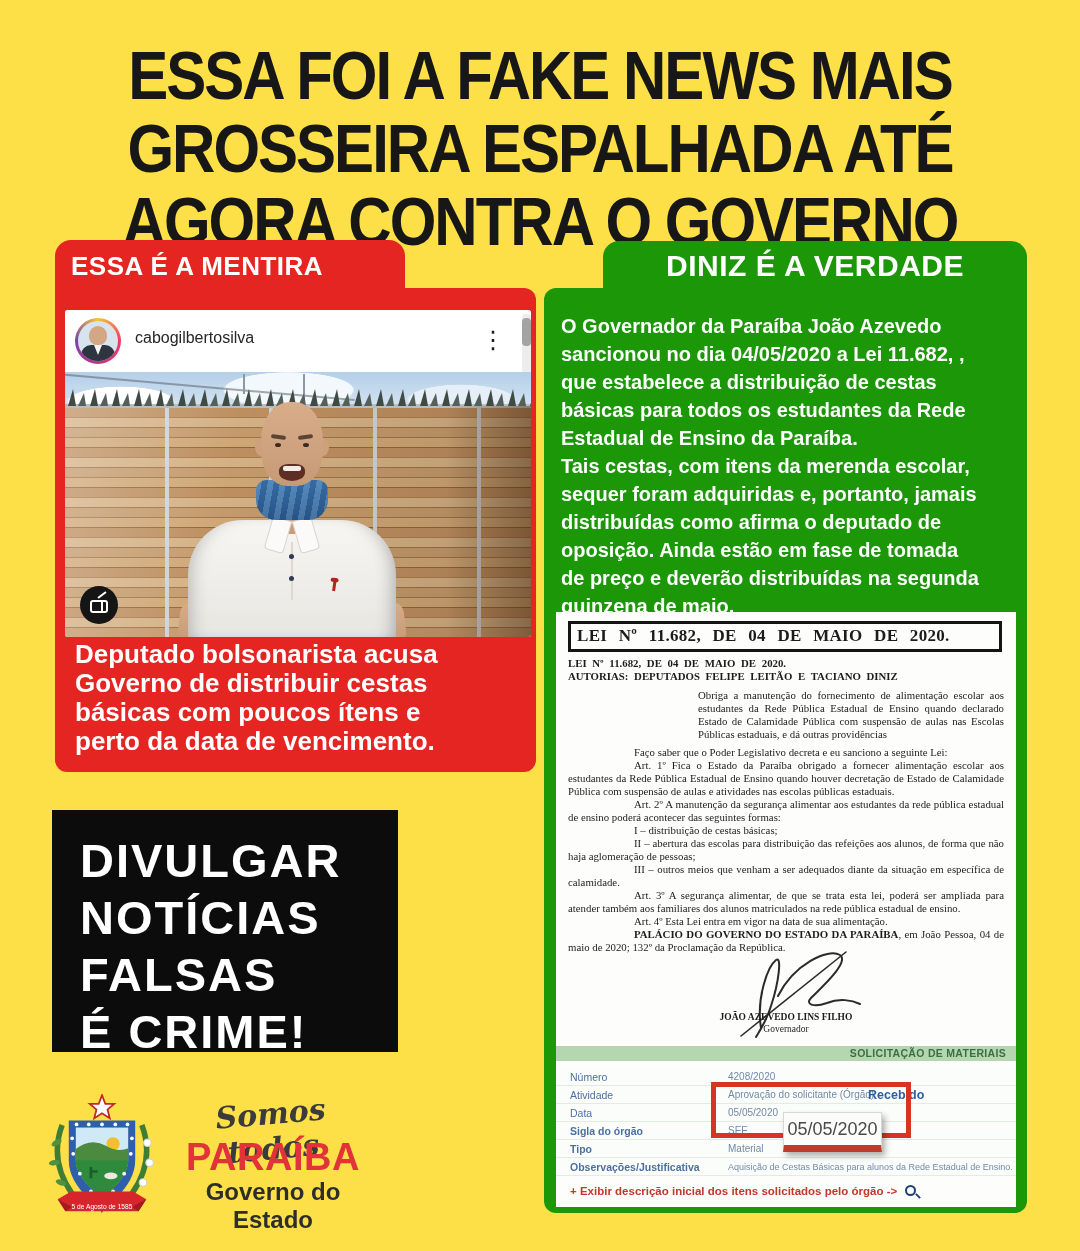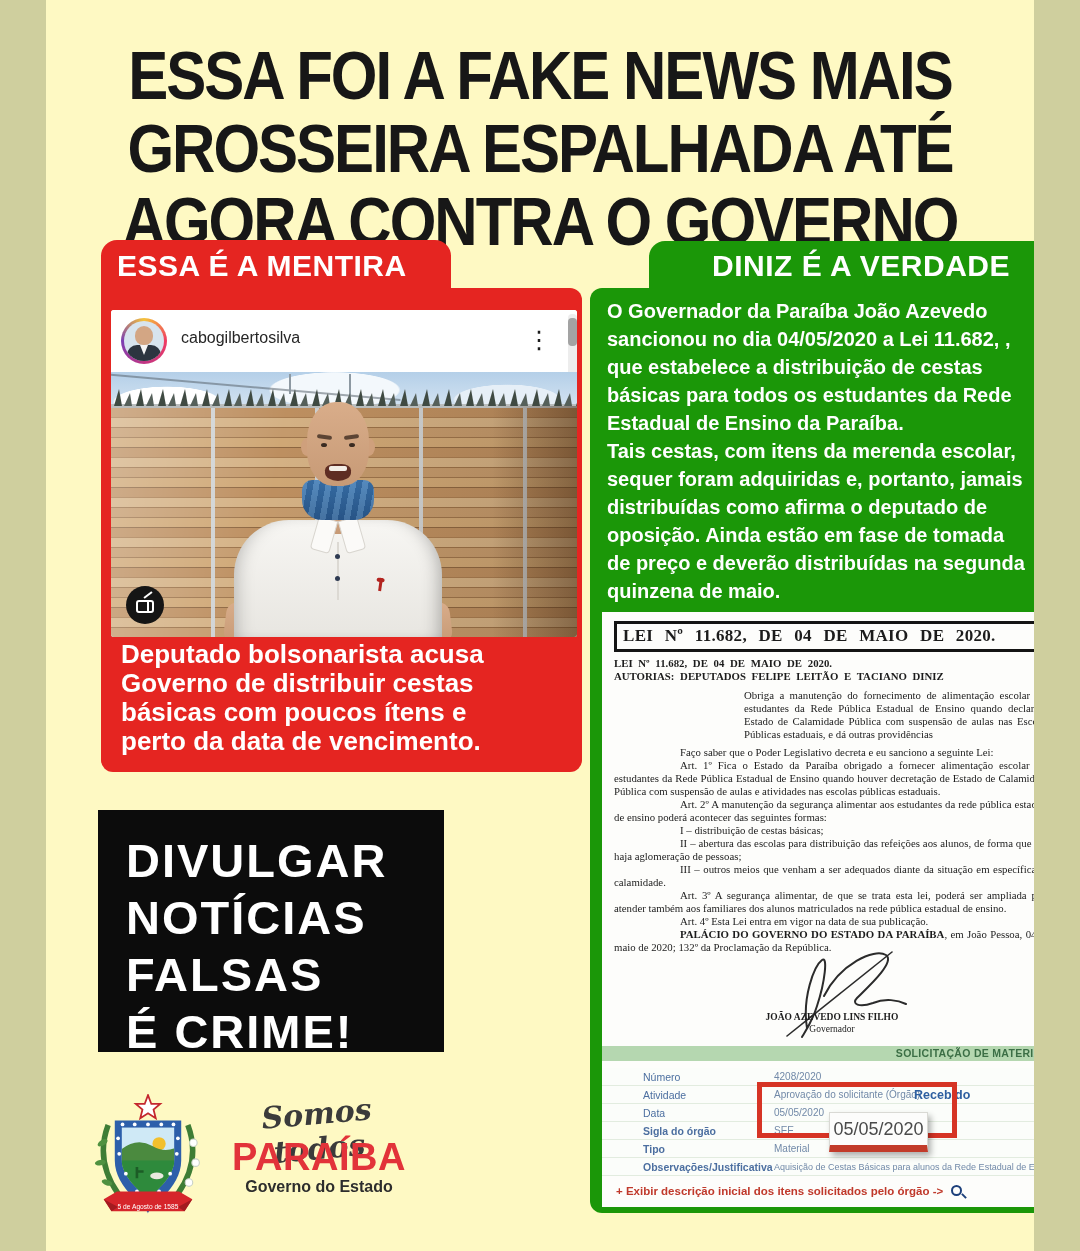--- a/index.html
+++ b/index.html
@@ -1,33 +1,33 @@
 <!DOCTYPE html>
 <html><head>
 <meta charset="utf-8">
 <style>
   * { margin:0; padding:0; box-sizing:border-box; }
   html,body { background:#cfcf9e; }
   .poster{
-    position:relative; width:988px; height:1251px; margin:0 auto;
-    background:#fef9c3; overflow:hidden;
+    position:relative; width:1080px; height:1251px; margin:0 auto;
+    background:#fde047; overflow:hidden;
     font-family:"Liberation Sans", sans-serif;
   }
   
   .headline{
     position:absolute; top:40px; left:0; width:100%;
     text-align:center; font-weight:800; font-size:60px; line-height:64px;
     letter-spacing:-2px; color:#171717; white-space:pre-line;
     transform:scaleY(1.14); transform-origin:top center;
   }
   
   .tab-red{
     position:absolute; left:55px; top:240px; width:350px; height:52px;
     background:#e52521; border-radius:16px 16px 0 0;
-    color:#fff; font-weight:800; font-size:30px; line-height:52px; padding-left:16px;
+    color:#fff; font-weight:800; font-size:26px; line-height:52px; padding-left:16px;
     letter-spacing:.5px;
   }
   .red-body{
     position:absolute; left:55px; top:288px; width:481px; height:484px;
     background:#e52521; border-radius:0 12px 12px 12px;
   }
   .ig-card{
     position:absolute; left:10px; top:22px; width:466px; height:327px;
     background:#fff; border-radius:3px; overflow:hidden;
   }
@@ -115,21 +115,21 @@
     position:absolute; left:603px; top:241px; width:424px; height:50px;
     background:#1b9708; border-radius:16px 16px 0 0;
     color:#fff; font-weight:800; font-size:30px; line-height:50px; text-align:center;
     letter-spacing:.5px;
   }
   .green-body{
     position:absolute; left:544px; top:288px; width:483px; height:925px;
     background:#1b9708; border-radius:12px 0 12px 12px;
   }
   .green-text{
-    position:absolute; left:17px; top:9px; width:456px;
+    position:absolute; left:17px; top:24px; width:456px;
     color:#fff; font-weight:700; font-size:20px; line-height:28px; white-space:pre-line;
   }
   
   .law-doc{
     position:absolute; left:12px; top:324px; width:460px; height:595px;
     background:#fdfdfb; color:#1c1c1c;
     font-family:"Liberation Serif", serif; overflow:hidden;
   }
   .law-content{ padding:7px 12px 0 12px; }
   .law-titlebox{
@@ -144,21 +144,21 @@
   .law-palace .b{ font-weight:700; }
   .sig-svg{ position:absolute; left:150px; top:336px; }
   .sig-name{ position:absolute; left:0; top:400px; width:460px; text-align:center; font-weight:700; font-size:9.5px; }
   .sig-role{ position:absolute; left:0; top:412px; width:460px; text-align:center; font-size:9.5px; }
   
   .sol-section{ position:absolute; left:0; top:434px; width:460px; font-family:"Liberation Sans", sans-serif; }
   .sol-band{ height:15px; background:#b5d7b0; color:#3b6e45; font-weight:700; font-size:10.5px;
     line-height:15px; text-align:right; padding-right:10px; letter-spacing:.3px; }
   .sol-rows{ margin-top:7px; }
   .sol-row{ height:18px; line-height:18px; border-bottom:1px solid #e2ecdf; background:#fbfdfa; position:relative; }
-  .sol-label{ position:absolute; left:14px; font-size:10.5px; color:#4c6fa0;margin-left:27px; }
+  .sol-label{ position:absolute; left:14px; font-size:10.5px; color:#4c6fa0; }
   .sol-row.bold .sol-label{ font-weight:700; }
   .sol-value{ position:absolute; left:172px; font-size:10px; color:#7189a8; }
   .sol-value.small{ font-size:9px; }
   .sol-badge{ position:absolute; left:312px; top:0; font-size:12.5px; font-weight:700; color:#2e5fa0; }
   .sol-link{ position:absolute; left:14px; top:138px; font-size:11.5px; font-weight:700; color:#c0392b; }
   .magnifier-icon{ display:inline-block; position:relative; width:11px; height:11px; margin-left:8px; top:1px;
     border:2px solid #1c3f7a; border-radius:50%; }
   .magnifier-icon::after{ content:""; position:absolute; left:8px; top:8px; width:6px; height:2px;
     background:#1c3f7a; transform:rotate(45deg); }
   .red-annotation{ position:absolute; left:155px; top:470px; width:200px; height:56px;
@@ -179,21 +179,21 @@
   .crest{ position:absolute; left:0; top:0; }
   .brand{ position:absolute; left:122px; top:0; width:210px; height:120px; }
   .brand-script{
     position:absolute; left:4px; top:2px; width:200px; text-align:center;
     font-family:"DejaVu Serif", serif; font-style:italic; font-weight:700;
     font-size:30px; color:#3b3b3b; transform:rotate(-5deg);
   }
   .brand-state{ position:absolute; left:0; top:42px; width:210px; text-align:center;
     font-weight:800; font-size:38px; letter-spacing:.5px; color:#e2333a; }
   .brand-sub{ position:absolute; left:0; top:84px; width:210px; text-align:center;
-    font-weight:700; font-size:16px; color:#2d2d2d; }
+    font-weight:700; font-size:24px; color:#2d2d2d; }
 </style>
 </head>
 <body>
 
 <div class="poster">
 
   <div class="headline">ESSA FOI A FAKE NEWS MAIS
 GROSSEIRA ESPALHADA ATÉ
 AGORA CONTRA O GOVERNO</div>
 
@@ -287,21 +287,21 @@
         <div class="law-meta">LEI Nº 11.682,  DE 04  DE  MAIO  DE  2020.</div>
         <div class="law-meta">AUTORIAS: DEPUTADOS FELIPE LEITÃO E TACIANO DINIZ</div>
         <div class="law-ementa">Obriga a manutenção do fornecimento de alimentação escolar aos estudantes da Rede Pública Estadual de Ensino quando declarado Estado de Calamidade Pública com suspensão de aulas nas Escolas Públicas estaduais, e dá outras providências</div>
         <div class="law-p">Faço saber que o Poder Legislativo decreta e eu sanciono a seguinte Lei:</div>
         <div class="law-p">Art. 1º Fica o Estado da Paraíba obrigado a fornecer alimentação escolar aos estudantes da Rede Pública Estadual de Ensino quando houver decretação de Estado de Calamidade Pública com suspensão de aulas e atividades nas escolas públicas estaduais.</div>
         <div class="law-p">Art. 2º A manutenção da segurança alimentar aos estudantes da rede pública estadual de ensino poderá acontecer das seguintes formas:</div>
         <div class="law-p">I – distribuição de cestas básicas;</div>
         <div class="law-p">II – abertura das escolas para distribuição das refeições aos alunos, de forma que não haja aglomeração de pessoas;</div>
         <div class="law-p">III – outros meios que venham a ser adequados diante da situação em específica de calamidade.</div>
         <div class="law-p">Art. 3º A segurança alimentar, de que se trata esta lei, poderá ser ampliada para atender também aos familiares dos alunos matriculados na rede pública estadual de ensino.</div>
-        <div class="law-p">Art. 4º Esta Lei entra em vigor na data de sua publicação.</div>
+        <div class="law-p">Art. 4º Esta Lei entra em vigor na data de sua alimentação.</div>
         <div class="law-palace">
           <span class="b">PALÁCIO DO GOVERNO DO ESTADO DA PARAÍBA</span><span>, em João Pessoa,  04  de maio  de  2020; 132º da Proclamação da República.</span>
         </div>
       </div>
 
       <svg class="sig-svg" width="190" height="90" viewBox="0 0 190 90">
         <path d="M55,80 C50,50 62,18 70,12 C76,7 73,34 65,58 C60,74 53,84 50,89" fill="none" stroke="#2b2b2b" stroke-width="2" stroke-linecap="round"></path>
         <path d="M72,48 C88,16 122,0 134,7 C144,14 115,40 105,50 C99,56 107,60 121,55 C133,50 146,52 154,56" fill="none" stroke="#2b2b2b" stroke-width="2" stroke-linecap="round"></path>
         <path d="M140,4 L35,88" fill="none" stroke="#2b2b2b" stroke-width="1.6" stroke-linecap="round"></path>
       </svg>

